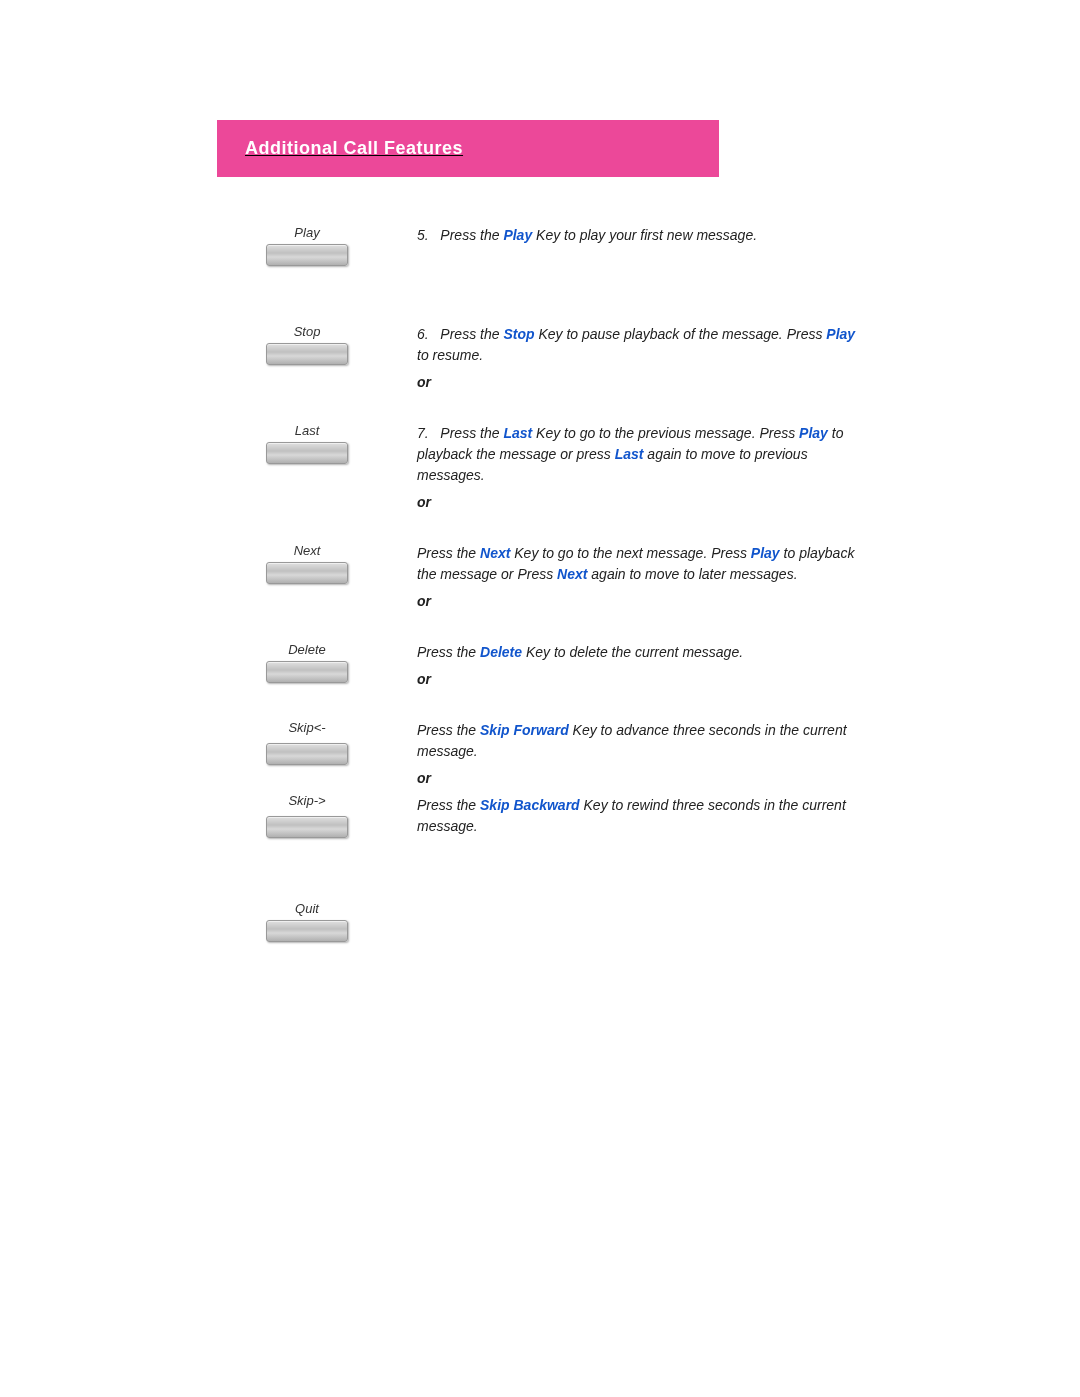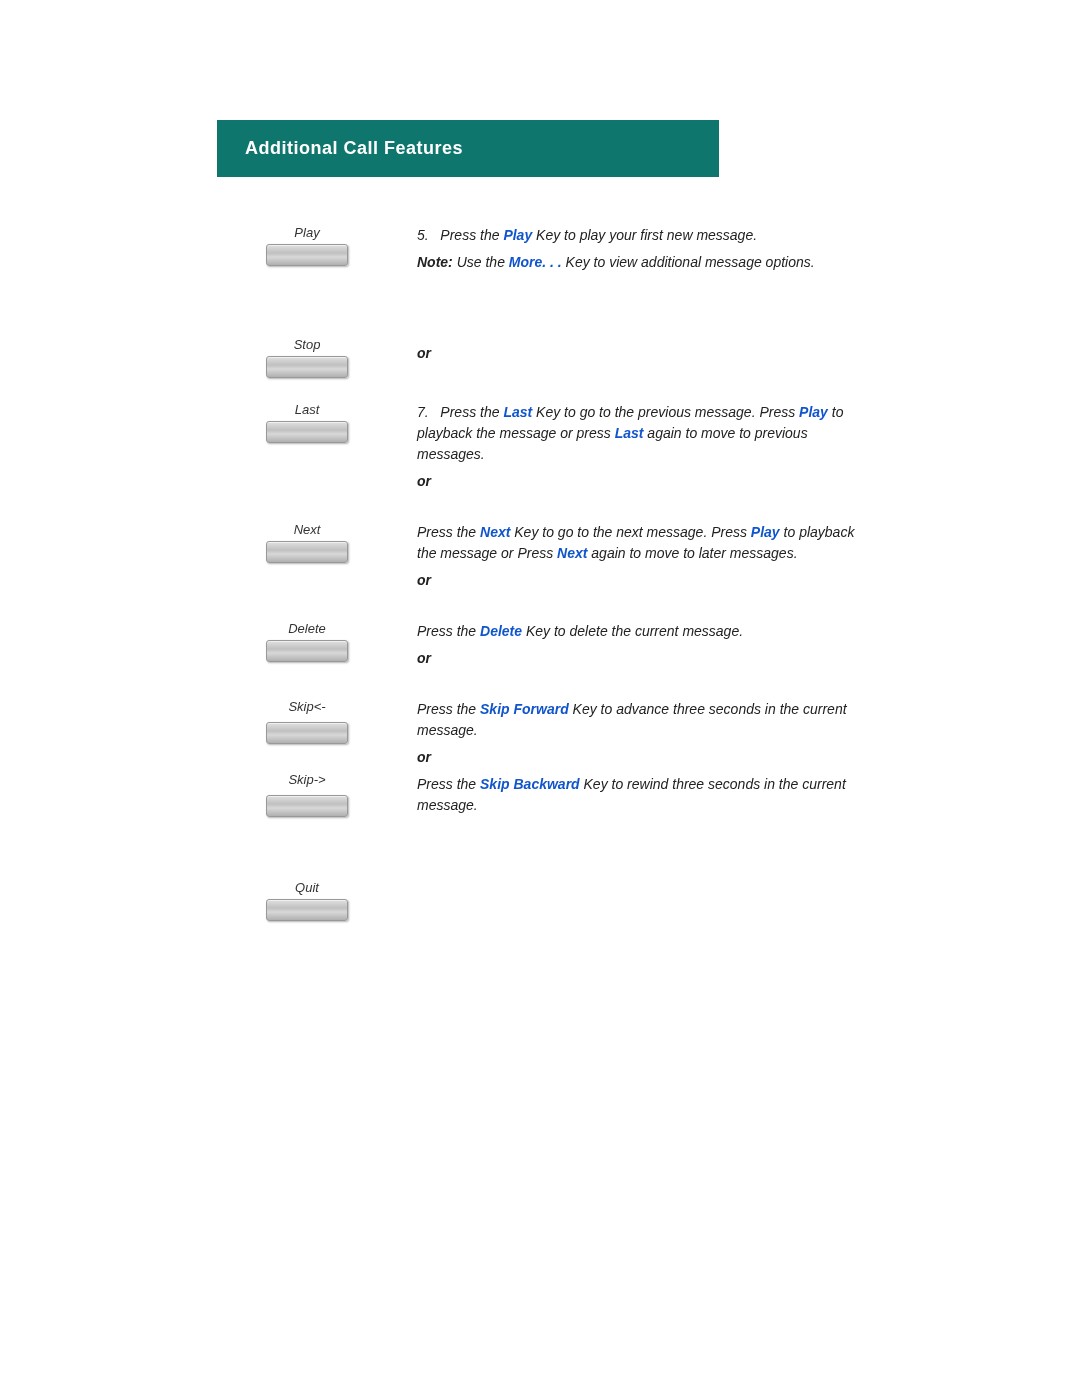--- a/index.html
+++ b/index.html
@@ -15,24 +15,25 @@
     .page-container {
       width: 1080px;
       min-height: 1397px;
       background: #ffffff;
       position: relative;
       padding: 0;
     }
 
     
     .header-banner {
-      background: #0f766e;
+      background: #ec4899;
       margin: 120px 217px 0 217px;
       padding: 18px 28px;
       width: 502px;
+      text-decoration: underline;
     }
 
     .header-title {
       color: #ffffff;
       font-size: 18px;
       font-weight: bold;
       letter-spacing: 0.5px;
     }
 
     
@@ -147,34 +148,35 @@
     <div class="instruction-row">
       <div class="button-col">
         <span class="key-label">Play</span>
         <span class="phone-button"></span>
       </div>
       <div class="text-col">
         <p>
           <span>5.&nbsp;&nbsp;</span>
           <span>Press the </span><span class="blue">Play</span><span> Key to play your first new message.</span>
         </p>
-        <p>
-          <span class="bold">Note:</span><span> Use the </span><span class="blue">More. . .</span><span> Key to view additional message options.</span>
-        </p>
       </div>
     </div>
 
     <div class="row-spacer"></div>
 
     <div class="instruction-row">
       <div class="button-col">
         <span class="key-label">Stop</span>
         <span class="phone-button"></span>
       </div>
       <div class="text-col">
+        <p>
+          <span>6.&nbsp;&nbsp;</span>
+          <span>Press the </span><span class="blue">Stop</span><span> Key to pause playback of the message. Press </span><span class="blue">Play</span><span> to resume.</span>
+        </p>
         <p class="or-text">or</p>
       </div>
     </div>
 
     <div class="instruction-row">
       <div class="button-col">
         <span class="key-label">Last</span>
         <span class="phone-button"></span>
       </div>
       <div class="text-col">

